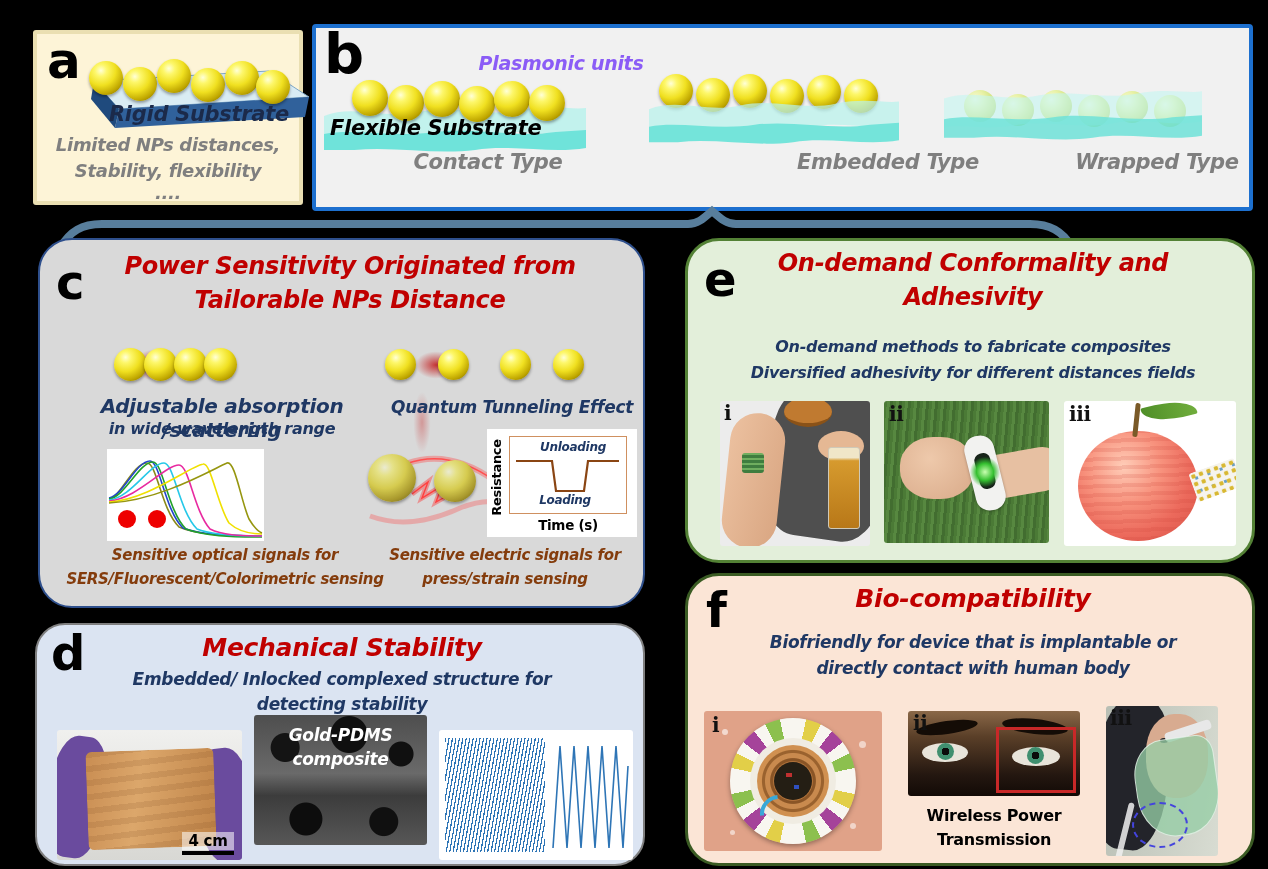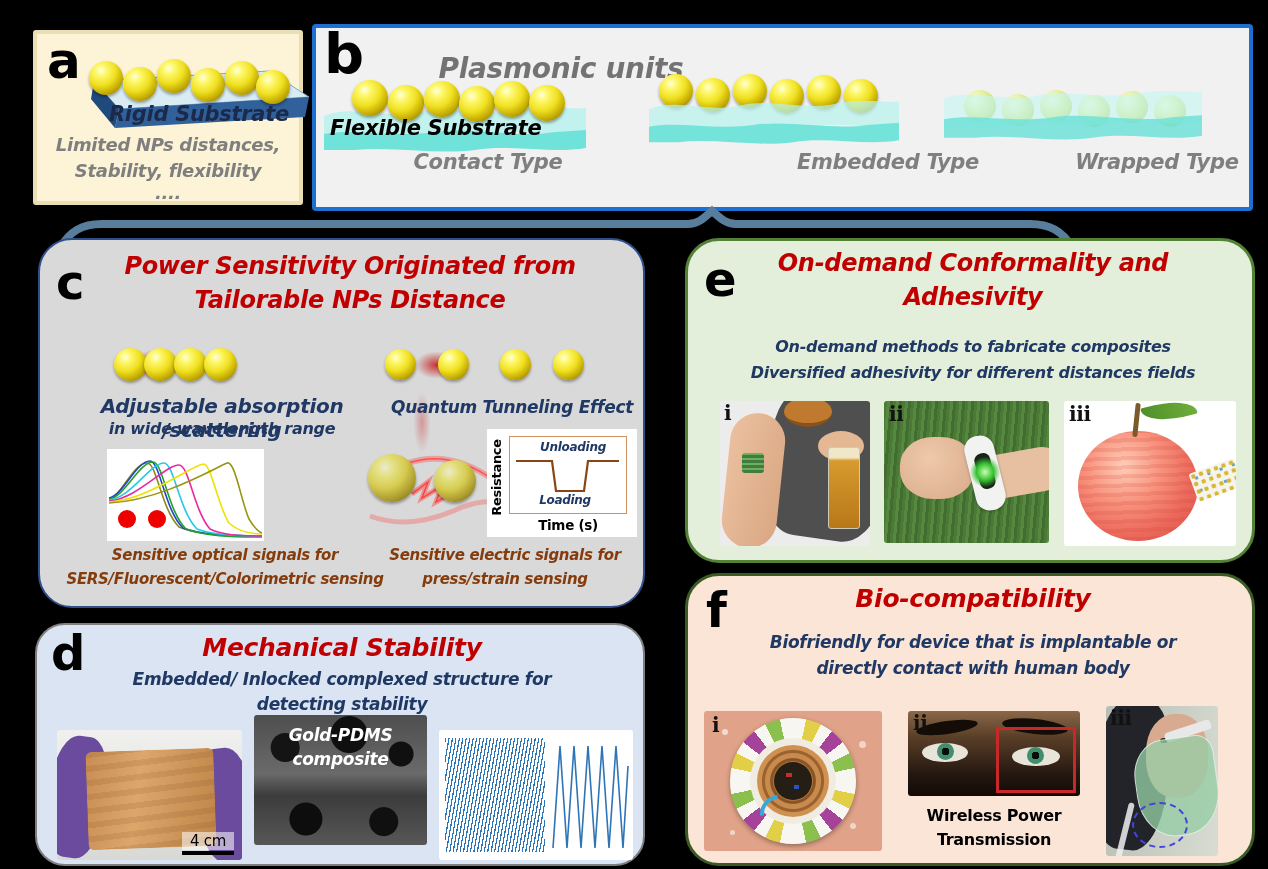--- a/index.html
+++ b/index.html
@@ -42,21 +42,21 @@
   <div class="np" style="left:188px;top:27px;width:34px;height:34px;"></div>
   <div class="np" style="left:219px;top:36px;width:34px;height:34px;"></div>
   <div class="abs it" style="left:72px;top:68px;font-size:21px;color:#1b2a4a;">Rigid Substrate</div>
   <div class="abs it grayt ctr" style="left:0;top:100px;width:100%;font-size:18px;">Limited NPs distances,</div>
   <div class="abs it grayt ctr" style="left:0;top:126px;width:100%;font-size:18px;">Stability, flexibility</div>
   <div class="abs it grayt ctr" style="left:0;top:148px;width:100%;font-size:18px;">....</div>
 </div>
 
 <div class="panel" style="left:312px;top:24px;width:941px;height:187px;background:#f1f1f1;border:4px solid #1d70cf;border-radius:4px;">
   <div class="letter" style="left:8px;top:-2px;font-size:56px;">b</div>
-  <div class="abs it ctr" style="left:70px;top:24px;width:350px;font-size:28px;color:#737373;">Plasmonic units</div>
+  <div class="abs it ctr" style="left:70px;top:24px;width:350px;font-size:19px;color:#8b5cf6;">Plasmonic units</div>
 
   <svg class="abs" style="left:8px;top:66px;" width="262" height="60" viewBox="0 0 260 60" preserveAspectRatio="none">
     <path d="M0,22 C30,10 60,26 95,18 C130,10 160,24 195,16 C225,10 245,16 260,14 L260,38 C230,44 200,34 170,40 C140,46 100,36 70,42 C40,47 15,40 0,44 Z" fill="#bdf2ec" opacity="0.9"></path>
     <path d="M0,40 C30,34 70,44 110,38 C150,33 190,44 230,38 L260,36 L260,54 C225,60 185,50 150,56 C110,61 70,52 30,56 L0,56 Z" fill="#6fe3da"></path>
   </svg>
   <div class="np" style="left:36px;top:52px;width:36px;height:36px;"></div>
   <div class="np" style="left:72px;top:57px;width:36px;height:36px;"></div>
   <div class="np" style="left:108px;top:53px;width:36px;height:36px;"></div>
   <div class="np" style="left:143px;top:58px;width:36px;height:36px;"></div>
   <div class="np" style="left:178px;top:53px;width:36px;height:36px;"></div>
@@ -164,21 +164,21 @@
   <div class="abs it red ctr" style="left:30px;top:8px;width:550px;font-size:25px;">Mechanical Stability</div>
   <div class="abs it navy ctr" style="left:20px;top:44px;width:570px;font-size:17px;">Embedded/ Inlocked complexed structure for</div>
   <div class="abs it navy ctr" style="left:20px;top:69px;width:570px;font-size:17px;">detecting stability</div>
 
   <div class="photo" style="left:20px;top:105px;width:185px;height:130px;background:linear-gradient(180deg,#f0f0ee,#d8d8d4);">
     <div class="abs" style="left:-8px;top:6px;width:56px;height:122px;background:#6a4b9e;border-radius:40%;transform:rotate(8deg);"></div>
     <div class="abs" style="right:-10px;top:18px;width:54px;height:114px;background:#6a4b9e;border-radius:40%;transform:rotate(-6deg);"></div>
     <div class="abs" style="left:30px;top:20px;width:128px;height:98px;border-radius:6px;transform:rotate(-2deg);
                 background:repeating-linear-gradient(175deg, rgba(120,70,30,.14) 0 6px, rgba(0,0,0,0) 6px 14px),linear-gradient(100deg,#c98d52,#dca76b 40%,#c08448);"></div>
     <div class="abs" style="right:8px;bottom:5px;text-align:center;">
-      <div style="font-weight:normal;font-size:15px;color:#000;background:rgba(255,255,255,.55);padding:0 3px;">4 cm</div>
+      <div style="font-weight:bold;font-size:15px;color:#000;background:rgba(255,255,255,.55);padding:0 3px;">4 cm</div>
       <div style="width:52px;height:4px;background:#000;margin-top:1px;"></div>
     </div>
   </div>
 
   <div class="photo" style="left:217px;top:90px;width:173px;height:130px;
               background:radial-gradient(circle at 18% 25%, #141414 0 14px, rgba(0,0,0,0) 15px),radial-gradient(circle at 55% 15%, #0f0f0f 0 18px, rgba(0,0,0,0) 19px),radial-gradient(circle at 85% 30%, #101010 0 12px, rgba(0,0,0,0) 13px),radial-gradient(circle at 30% 80%, #0d0d0d 0 16px, rgba(0,0,0,0) 17px),radial-gradient(circle at 75% 82%, #101010 0 14px, rgba(0,0,0,0) 15px),linear-gradient(180deg,#4e4e4e,#6a6a6a 45%,#3c3c3c 62%,#575757);">
     <div class="abs it ctr" style="left:0;top:10px;width:100%;font-size:17px;color:#fff;">Gold-PDMS</div>
     <div class="abs it ctr" style="left:0;top:34px;width:100%;font-size:17px;color:#fff;">composite</div>
   </div>
 

